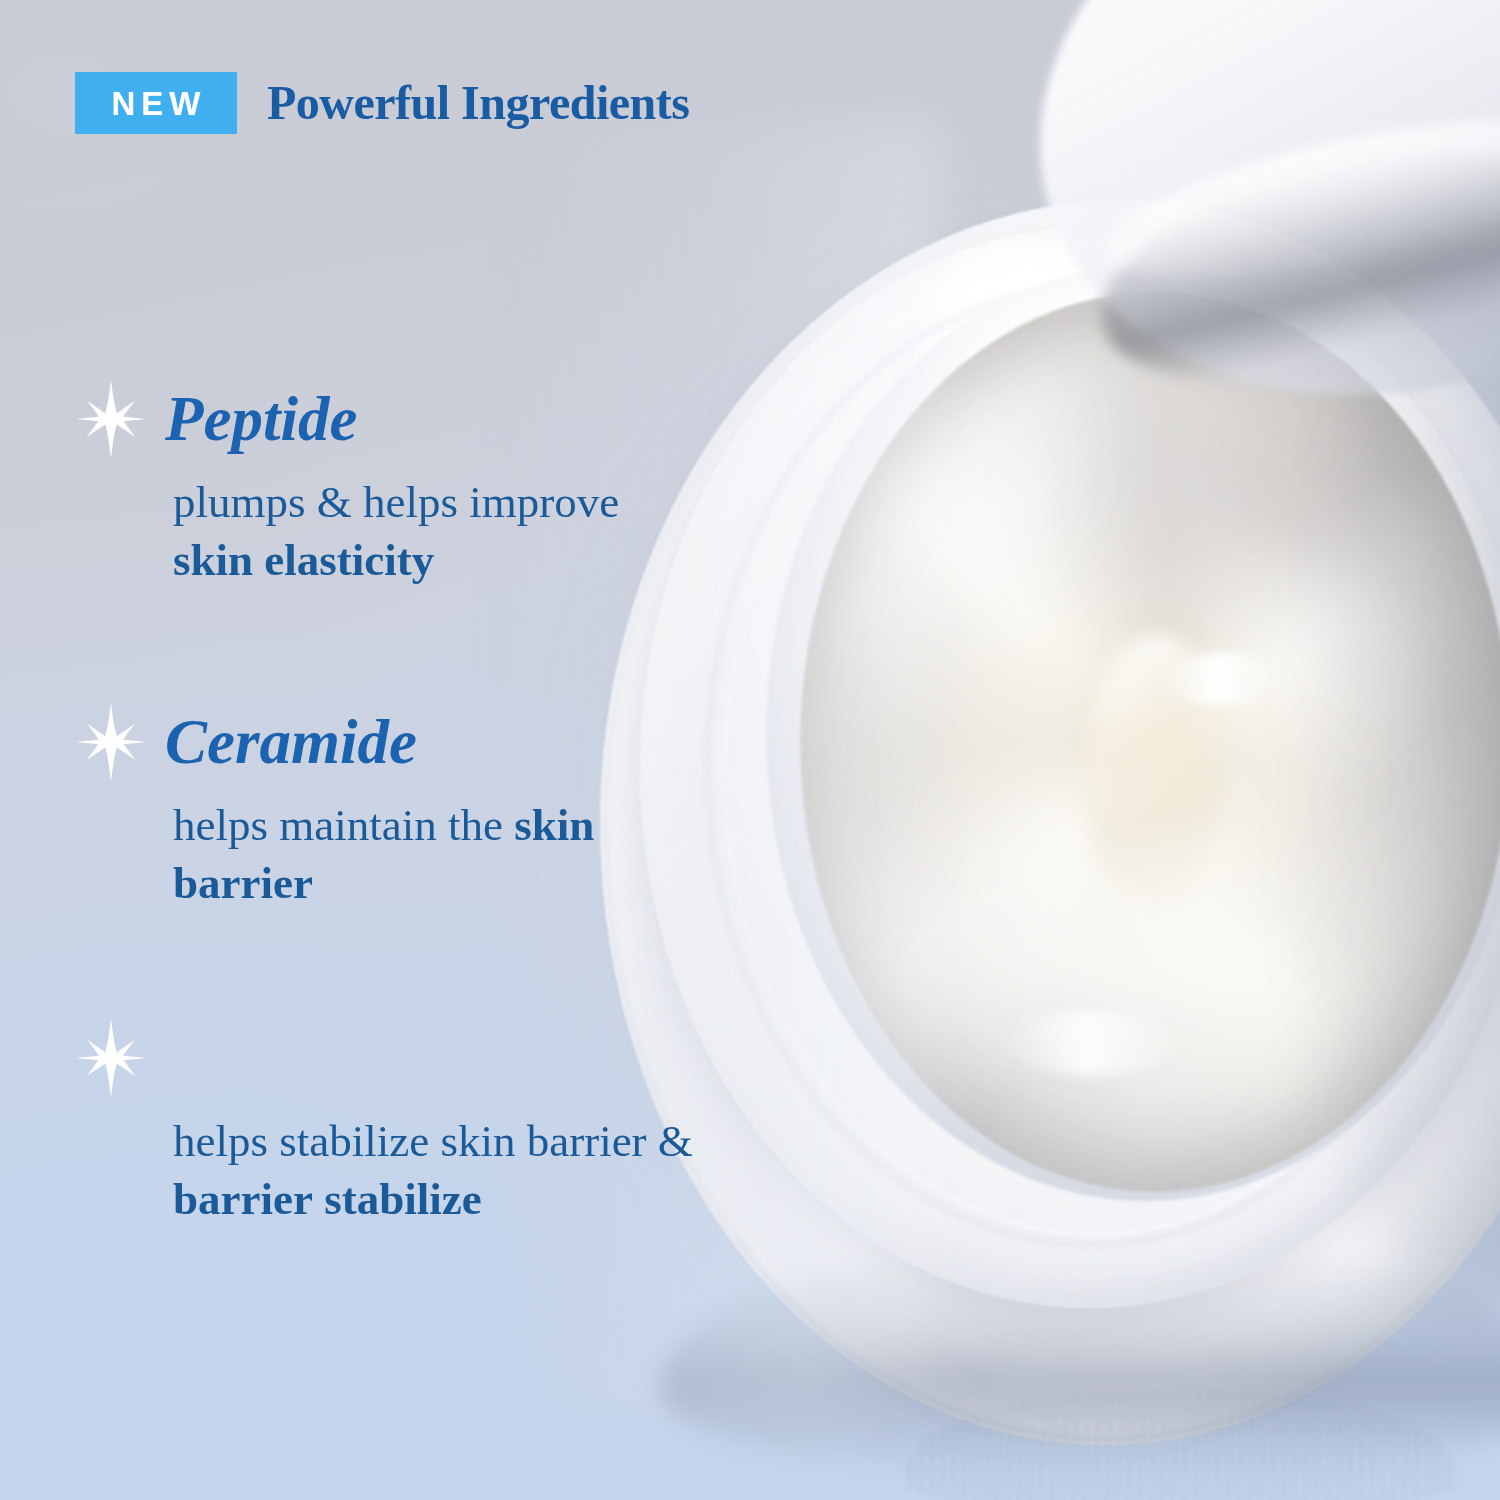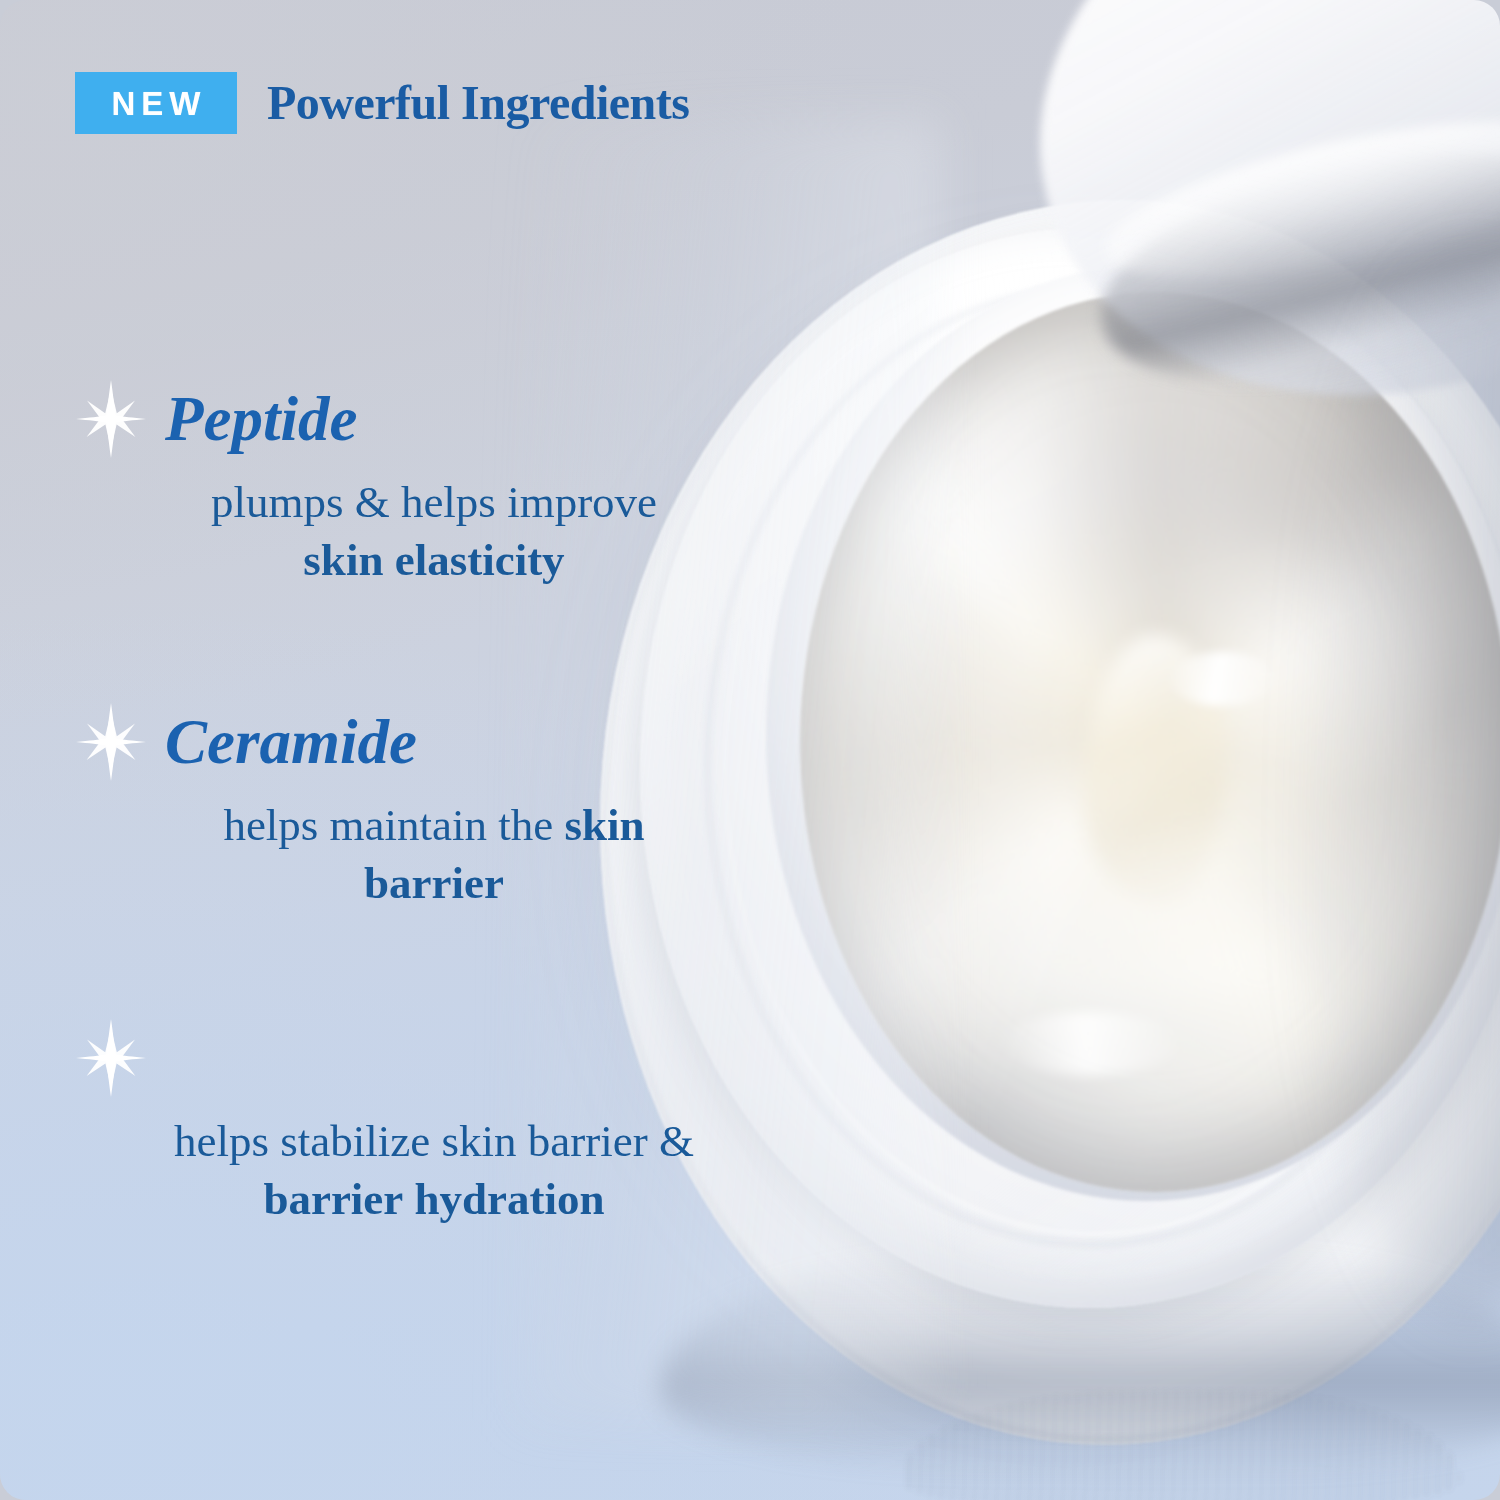--- a/index.html
+++ b/index.html
@@ -9,21 +9,20 @@
     overflow:hidden;
     position:relative;
     background:#c9cdd7;
   }
 
   
   #stage {
     position:absolute; left:0; top:0;
     width:1500px; height:1500px;
     overflow:hidden;
-    border-radius:26px;
   }
 
   
   .bg-base {
     position:absolute; inset:0;
     background:
       linear-gradient(168deg,
         #c7cad5 0%,
         #c9ccd6 18%,
         #ccd1dd 34%,
@@ -384,21 +383,20 @@
     letter-spacing:0px;
     white-space:nowrap;
   }
   .ing-desc {
     margin-left:98px;
     color:#1a5a99;
     font-family:"Liberation Serif", serif;
     font-size:45px;
     line-height:1.28;
     max-width:530px;
-    text-align:center;
   }
   .ing-desc b { font-weight:700; }
 </style>
 </head>
 <body>
 
 <div id="stage">
 
   <div class="bg-base"></div>
   <div class="bg-wash"></div>
@@ -475,19 +473,19 @@
         <div class="ing-head">
           <svg class="sparkle" viewBox="0 0 72 82" aria-hidden="true">
             <path fill="#ffffff" d="M36 2 C38.6 20 39.6 31.4 40.6 37.6 C47.4 38.8 57.8 39.6 71 41 C57.8 42.4 47.4 43.2 40.6 44.4 C39.6 50.6 38.6 62 36 80 C33.4 62 32.4 50.6 31.4 44.4 C24.6 43.2 14.2 42.4 1 41 C14.2 39.6 24.6 38.8 31.4 37.6 C32.4 31.4 33.4 20 36 2 Z"></path>
             <path fill="#ffffff" d="M36 11 L41.8 35.2 L60 22.4 L46.6 40.6 L60.4 59 L41.6 46.4 L36 71 L30.4 46.4 L11.6 59 L25.4 40.6 L12 22.4 L30.2 35.2 Z" opacity="0.95"></path>
           </svg>
         </div>
         <div class="ing-desc">
           <span>helps stabilize skin</span>
           <span>barrier &amp;</span>
           <b>barrier</b>
-          <b>hydration</b>
+          <b>stabilize</b>
         </div>
       </div>
 
     </div>
   </div>
 </div>
 
 </body></html>

